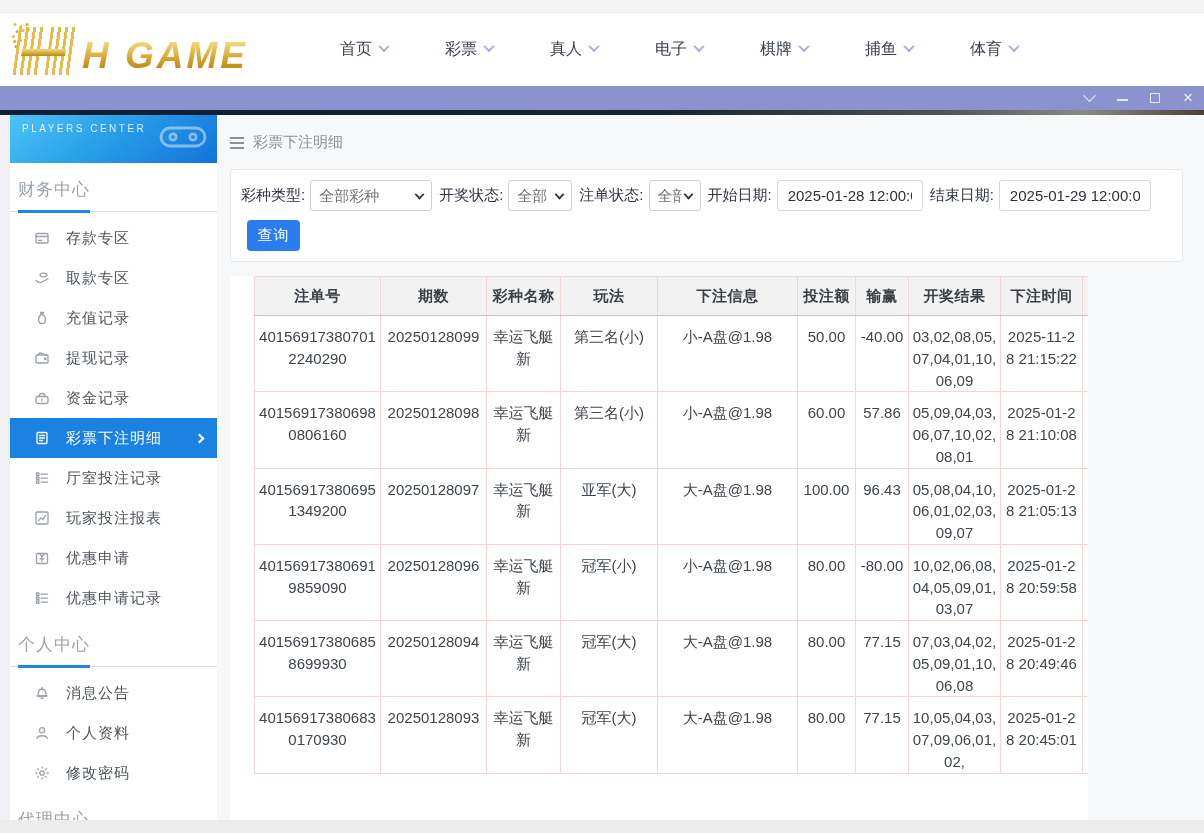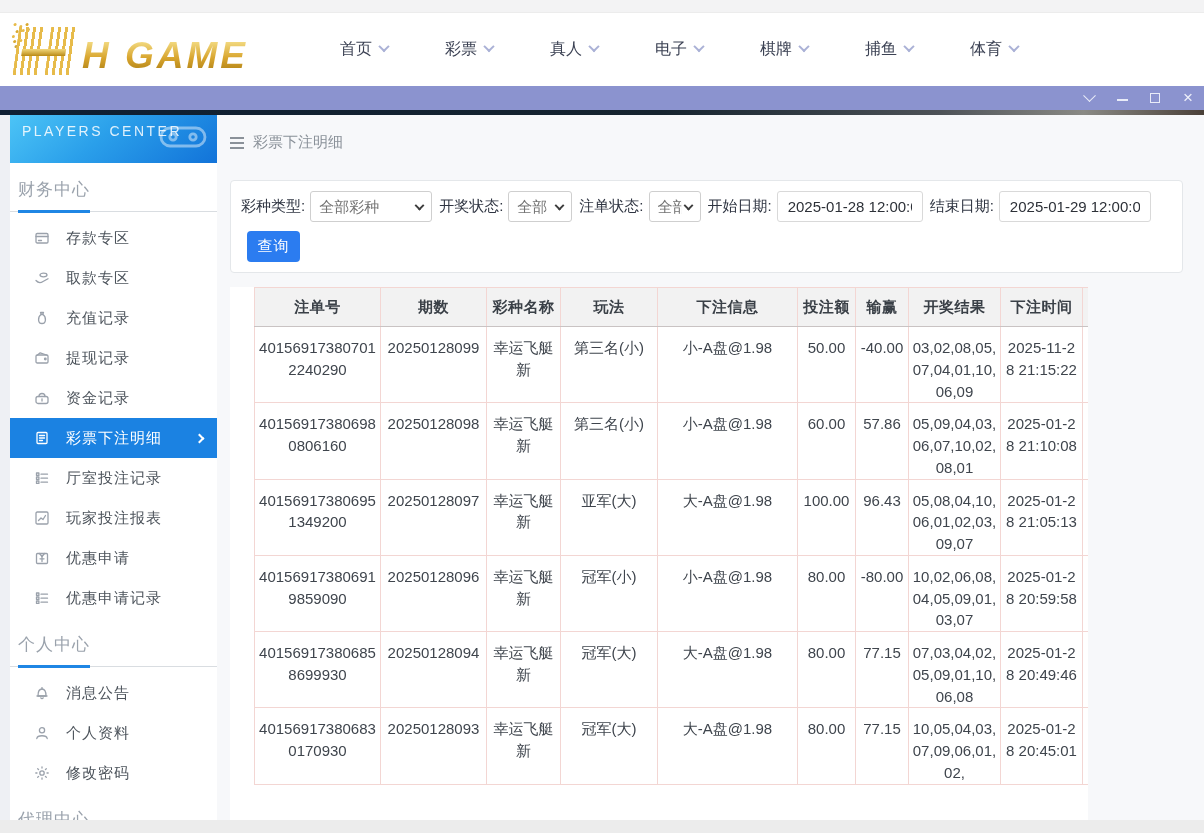--- a/index.html
+++ b/index.html
@@ -44,21 +44,21 @@
   .wc-close { color:#eef0fa; font-size:17px; line-height:10px; font-weight:400; }
   .dark-strip { height:5px;
     background:linear-gradient(90deg,#0e1f33 0%,#16242f 55%,#4d5257 78%,#8a8a85 90%,#4a4038 100%); }
 
   
   .content { display:flex; height:705px; overflow:hidden; }
   .sidebar { margin-left:10px; width:207px; background:#fff; overflow:hidden; flex:none; }
   .sidebar-header { position:relative; height:48px; padding:6px 0 0 12px; overflow:hidden;
     background:linear-gradient(140deg,#4cc4f6 0%,#2a9fea 45%,#1273d9 100%); }
   .sh-title { color:#fff; font-size:17px; font-weight:bold; letter-spacing:2px; }
-  .sh-sub { color:rgba(255,255,255,.85); font-size:14px; letter-spacing:2.5px; margin-top:2px; }
+  .sh-sub { color:rgba(255,255,255,.85); font-size:10px; letter-spacing:2.5px; margin-top:2px; }
   .sh-pad { position:absolute; right:10px; top:6px; opacity:.45; }
   .sh-pad svg { width:48px; height:30px; stroke:#fff; fill:none; stroke-width:1.4; }
   .section-title { margin:15px 0 0 8px; font-size:17px; color:#9aa2ac; letter-spacing:1px; }
   .rule { position:relative; height:1px; background:#d9dde1; margin:10px 0 6px 0; }
   .rule-blue { position:absolute; left:8px; top:-1px; width:72px; height:3px; background:#1f86e4; }
   .side-item { position:relative; display:flex; align-items:center; height:40px; padding-left:24px;
     color:#4c535b; font-size:15px; cursor:pointer; }
   .side-item .icon { width:16px; height:16px; flex:none; display:flex; }
   .side-item .icon svg { width:16px; height:16px; fill:none; stroke:#9aa1ab; stroke-width:1.3;
     stroke-linecap:round; stroke-linejoin:round; }
@@ -67,21 +67,21 @@
   .side-item.active .icon svg { stroke:#fff; }
   .item-chev { position:absolute; right:14px; width:7px; height:7px; border-right:2px solid #fff;
     border-top:2px solid #fff; transform:rotate(45deg); }
 
   .main { flex:1; background:#f7f8fa; padding:0 8px 0 13px; overflow:hidden; }
   .breadcrumb { display:flex; align-items:center; margin-top:18px; color:#8a9199; font-size:15px; }
   .hamb { display:inline-flex; flex-direction:column; gap:3px; margin-right:9px; cursor:pointer; }
   .hamb i { width:14px; height:2px; background:#8a9199; }
 
   
-  .filter-card { margin-top:28px; width:953px; background:#fff; border:1px solid #e4e7ea; border-radius:4px;
+  .filter-card { margin-top:17px; width:953px; background:#fff; border:1px solid #e4e7ea; border-radius:4px;
     padding:10px 10px 10px 10px; }
   .filter-row { display:flex; align-items:center; }
   .f-label { font-size:15px; color:#2f3542; margin:0 5px 0 0; white-space:nowrap; }
   .f-label.gap { margin-left:7px; }
   .sel { position:relative; display:inline-flex; }
   .sel select { appearance:none; -webkit-appearance:none; -moz-appearance:none;
     height:31px; border:1px solid #cfcfcf; border-radius:3px; background:#fff;
     font-size:15px; color:#737373; padding:0 22px 0 8px; font-family:inherit; }
   .sel.w1 select { width:122px; }
   .sel.w2 select { width:64px; }

